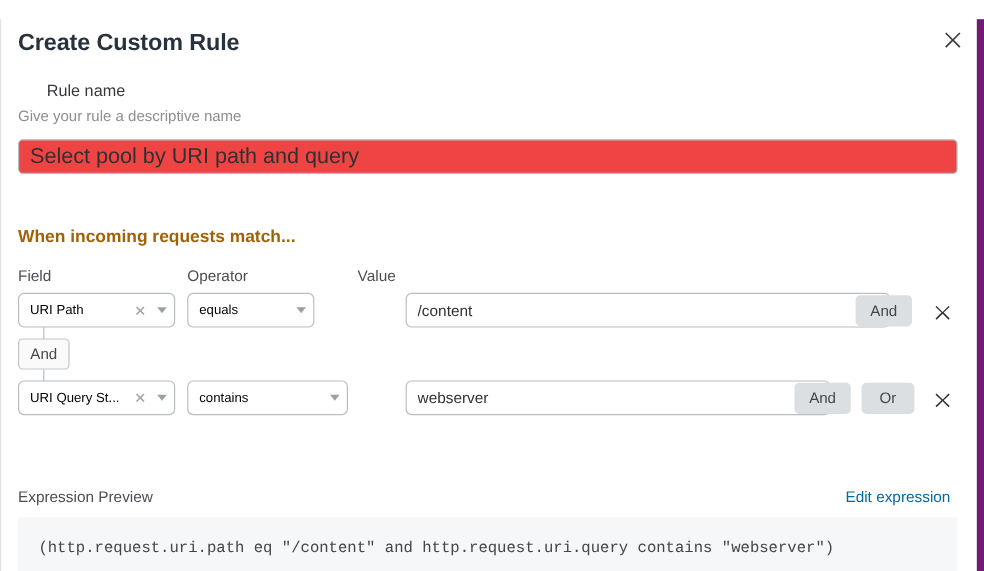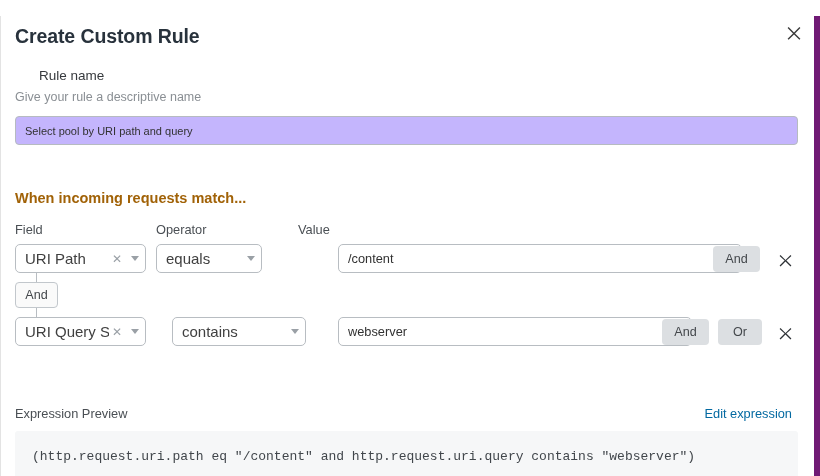--- a/index.html
+++ b/index.html
@@ -70,23 +70,23 @@
   }
   .rule-name-input {
     position: absolute;
     left: 14px;
     top: 100px;
     width: 783px;
     height: 29px;
     box-sizing: border-box;
     border: 1px solid #b6bbc0;
     border-radius: 4px;
-    background: #c4b5fd;
-    font-family: "Liberation Sans", sans-serif;
-    font-size: 11px;
+    background: #ef4444;
+    font-family: "Liberation Sans", sans-serif;
+    font-size: 18px;
     color: #313131;
     padding: 0 9px;
     outline: none;
   }
 
   
   .match-heading {
     position: absolute;
     left: 14px;
     top: 174px;
@@ -111,22 +111,22 @@
     box-sizing: border-box;
     border: 1px solid #b8bdc2;
     border-radius: 5px;
     background: #fff;
     display: flex;
     align-items: center;
     cursor: pointer;
   }
   .select-text {
     flex: 1 1 auto;
-    font-size: 15px;
-    color: #404040;
+    font-size: 11px;
+    color: #000000;
     padding-left: 9px;
     white-space: nowrap;
     overflow: hidden;
   }
   .sel-clear {
     flex: 0 0 auto;
     font-size: 12px;
     color: #9aa0a6;
     line-height: 1;
     padding: 0 3px;
@@ -309,21 +309,21 @@
   </button>
 
   <div class="select-box" style="left:14px; top:301px; width:131px;">
     <span class="select-text">URI Query St...</span>
     <span class="sel-clear">✕</span>
     <span class="sel-caret">
         <i class="caret-tri"></i>
       </span>
   </div>
 
-  <div class="select-box" style="left:155px; top:301px; width:134px;margin-left:16px;">
+  <div class="select-box" style="left:155px; top:301px; width:134px;">
     <span class="select-text">contains</span>
     <span class="sel-caret">
         <i class="caret-tri"></i>
       </span>
   </div>
 
   <input class="text-input" type="text" style="left: 297px; top: 301px; width: 354px;" value="webserver">
 
   <button class="logic-btn" style="left:661px; top:303px; width:47px;">And</button>
   <button class="logic-btn" style="left:717px; top:303px; width:44px;">Or</button>

